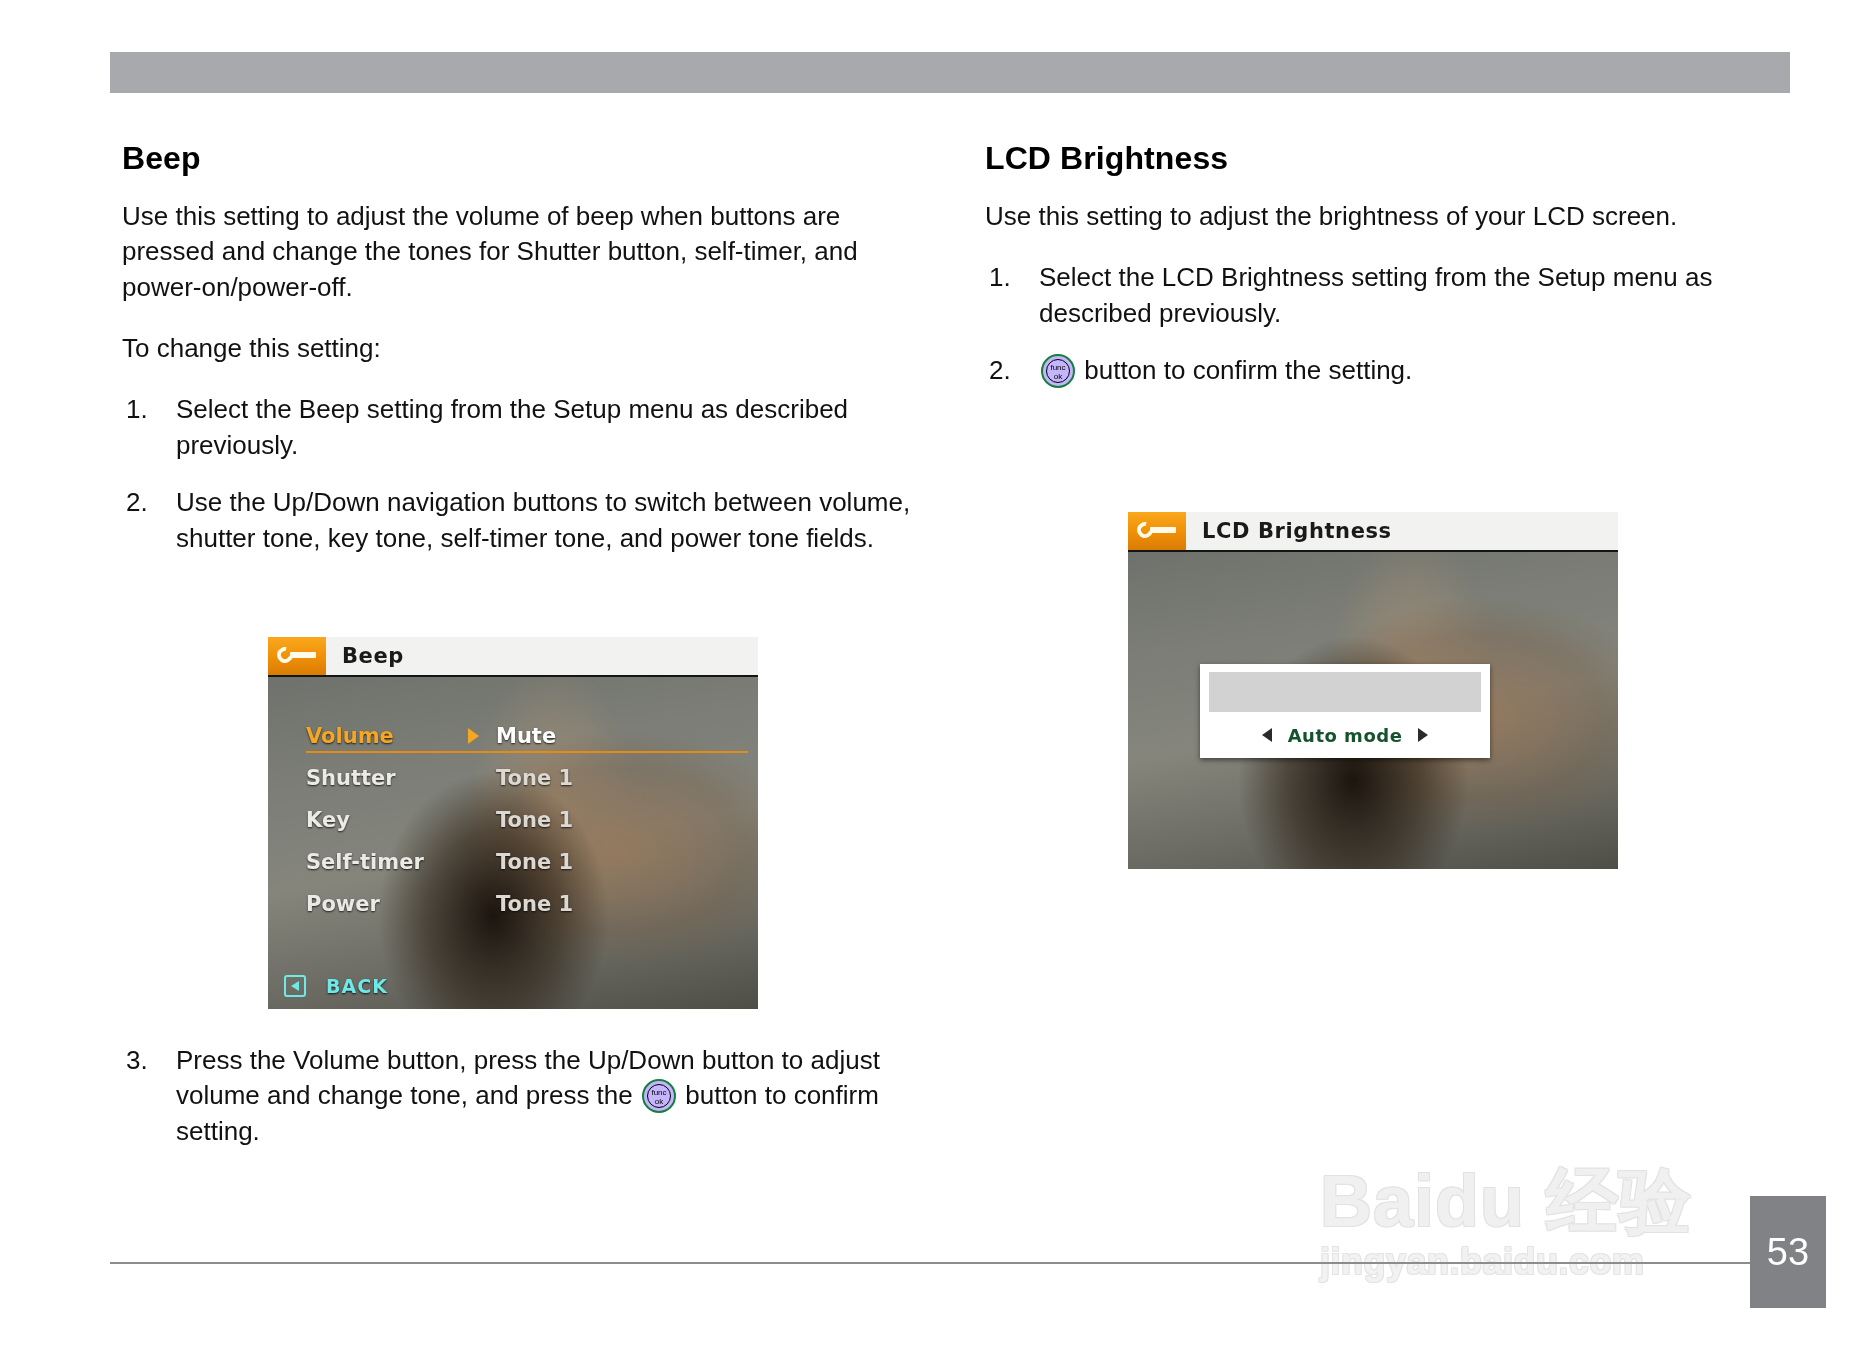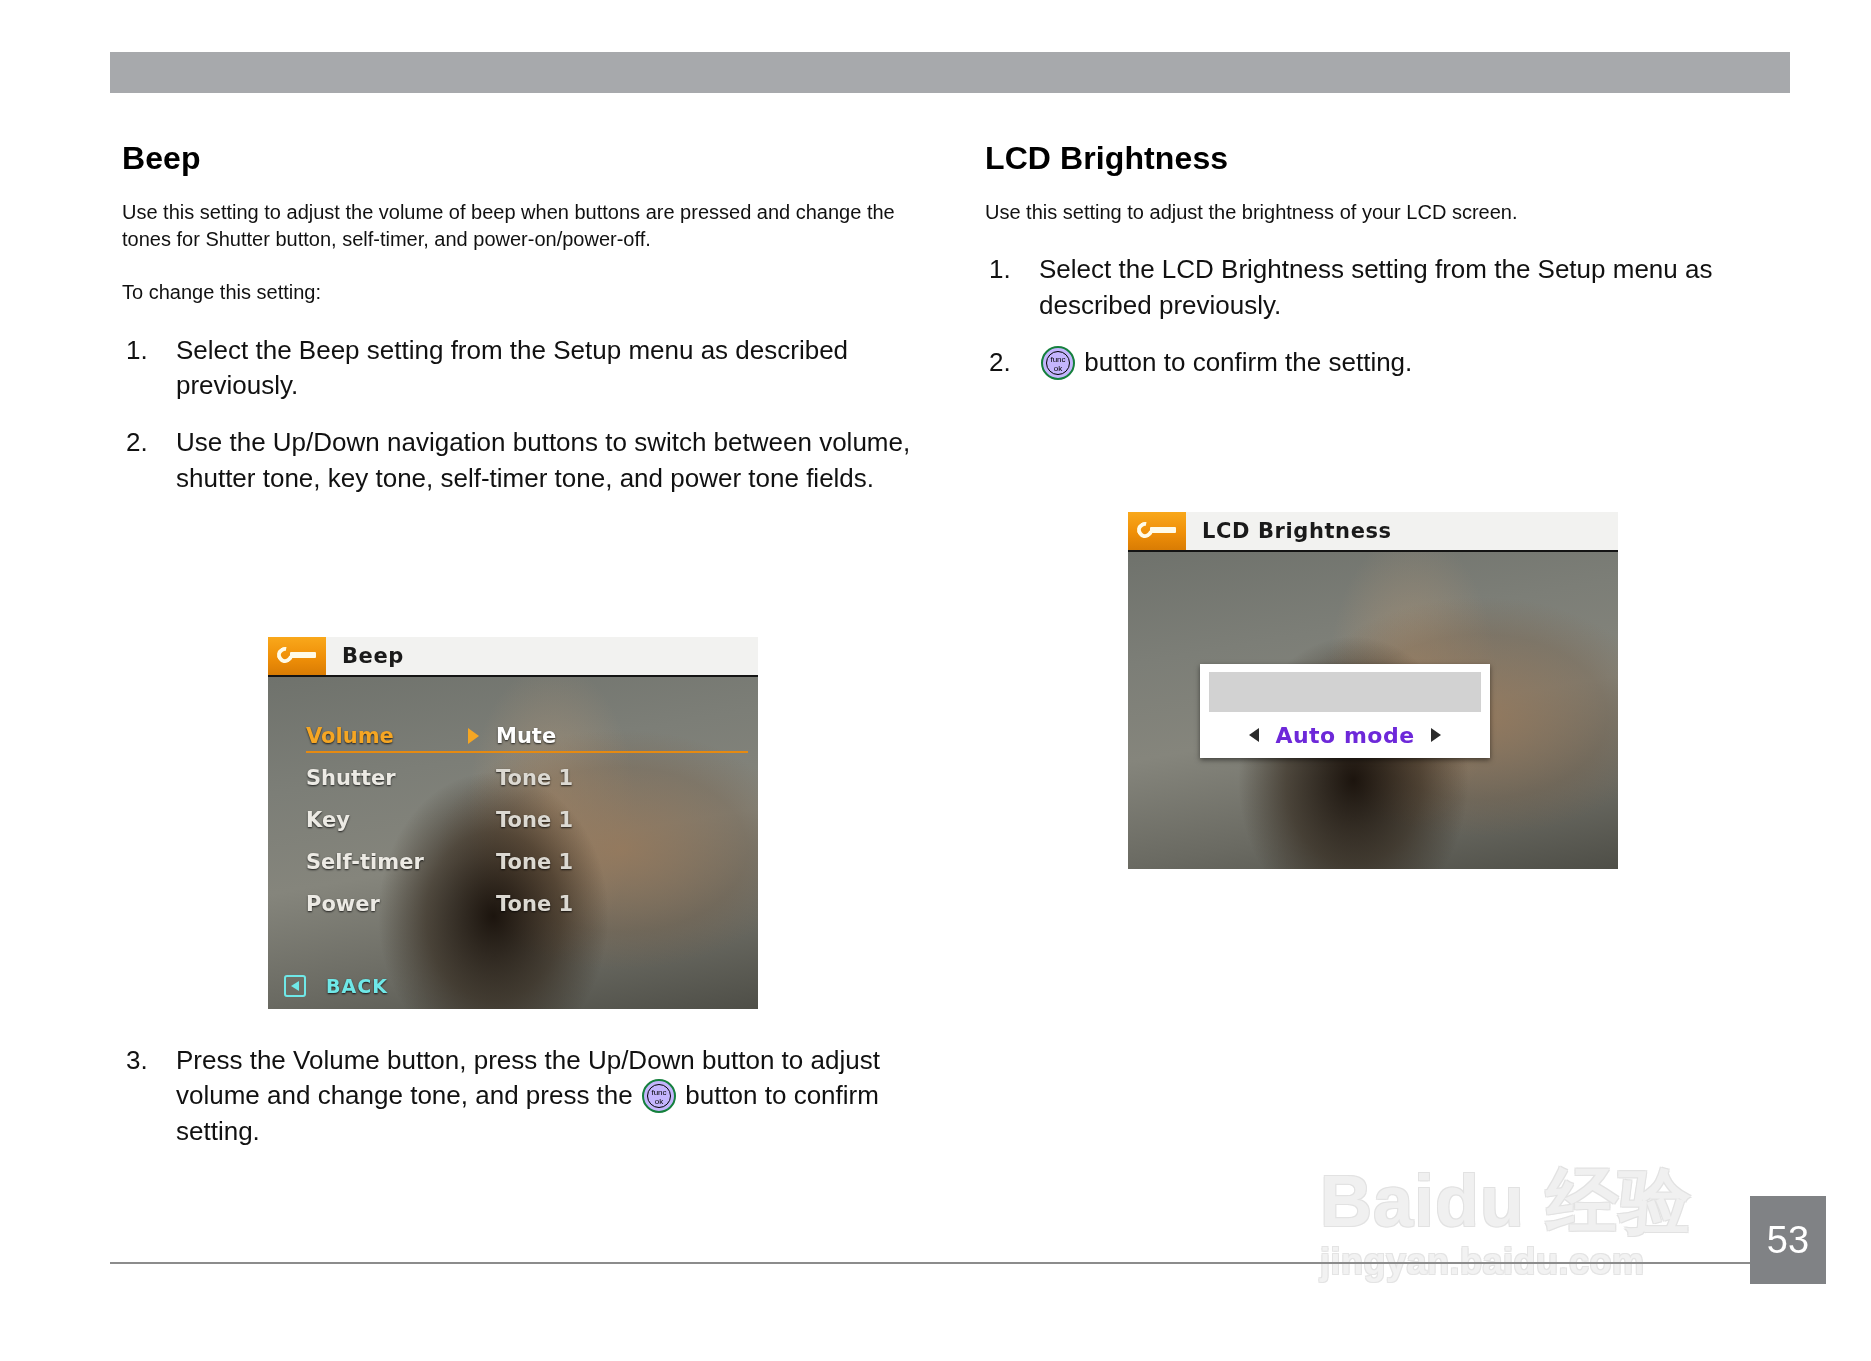--- a/index.html
+++ b/index.html
@@ -36,21 +36,21 @@
 
   h2.section-title {
     font-size: 32px;
     font-weight: 600;
     color: #000000;
     margin: 0 0 22px 0;
     letter-spacing: 0.1px;
   }
 
   p.body-text {
-    font-size: 20px;
+    font-size: 26px;
     line-height: 1.36;
     color: #111111;
     margin: 0 0 26px 0;
   }
 
   ol.steps {
     list-style: none;
     margin: 0 0 24px 0;
     padding: 0;
   }
@@ -275,43 +275,43 @@
   }
   .lcd-panel .mode-row .arrow-l,
   .lcd-panel .mode-row .arrow-r {
     width: 0; height: 0;
     border-top: 7px solid transparent;
     border-bottom: 7px solid transparent;
   }
   .lcd-panel .mode-row .arrow-l { border-right: 10px solid #2b2b2b; }
   .lcd-panel .mode-row .arrow-r { border-left: 10px solid #2b2b2b; }
   .lcd-panel .mode-row .mode-text {
-    font-size: 22px;
-    font-weight: 700;
-    color: #6d28d9;
+    font-size: 18px;
+    font-weight: 700;
+    color: #14532d;
     font-family: "DejaVu Sans", sans-serif;
     letter-spacing: 0.5px;
     white-space: nowrap;
   }
 
   
   .footer-rule {
     position: absolute;
     left: 110px;
     top: 1262px;
     width: 1680px;
     height: 2px;
     background: #8c8c8c;
   }
   .page-num-box {
     position: absolute;
     right: 45px;
     top: 1196px;
     width: 76px;
-    height: 88px;
+    height: 112px;
     background: #808285;
     color: #ffffff;
     font-size: 38px;
     display: flex;
     align-items: center;
     justify-content: center;
   }
 
   
   .watermark {

